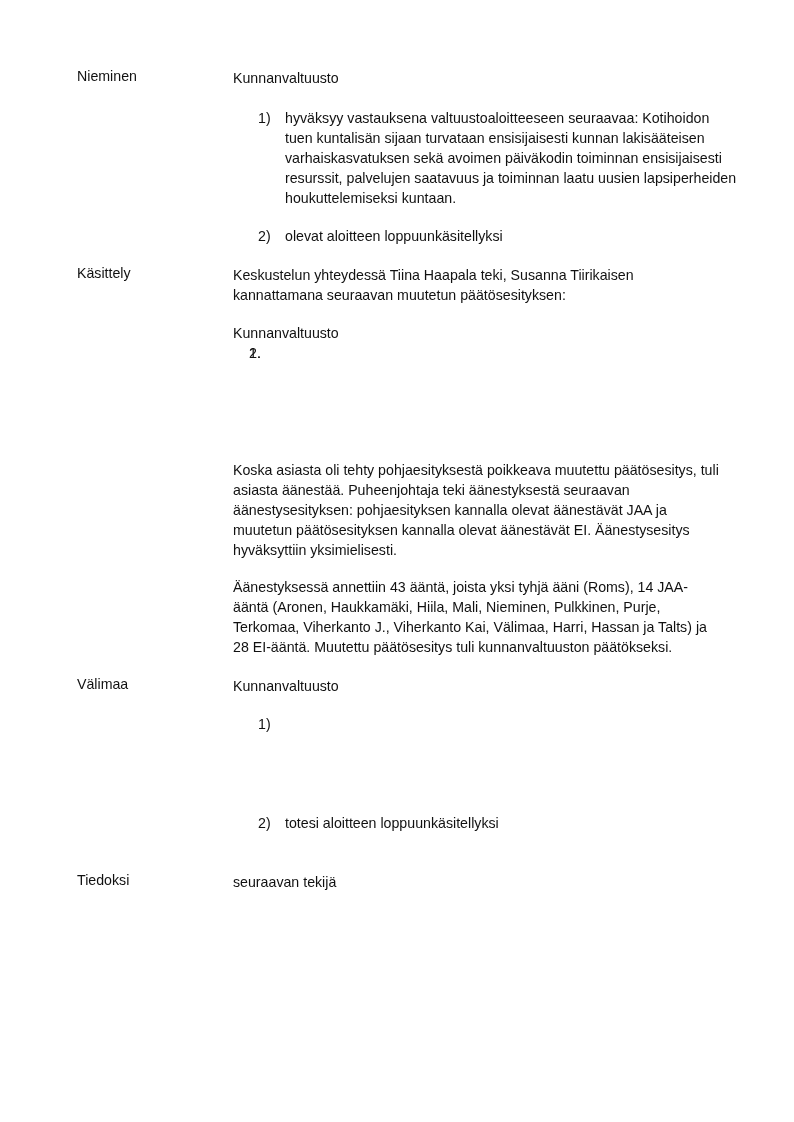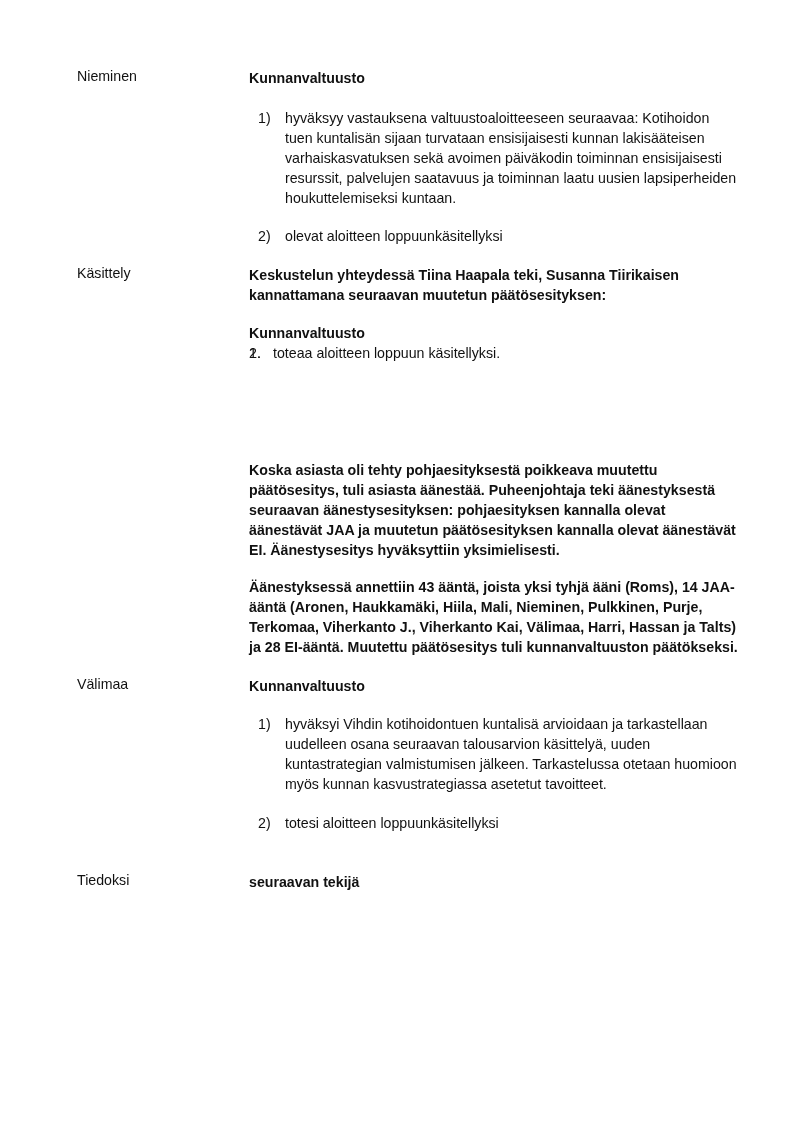--- a/index.html
+++ b/index.html
@@ -1,21 +1,21 @@
 <!DOCTYPE html>
 <html><head>
 <meta charset="utf-8">
 <style>
   html, body { margin: 0; padding: 0; background: #ffffff; }
   body {
     width: 794px; height: 1122px; position: relative; overflow: hidden;
     font-family: "Liberation Sans", sans-serif; font-size: 14.2px; color: #111;
   }
   .label { position: absolute; left: 77px; }
-  .col { position: absolute; left: 249px; width: 490px; line-height: 20px; font-weight: bold; }
+  .col { position: absolute; left: 233px; width: 490px; line-height: 20px; }
   .list-paren { position: absolute; left: 258px; width: 480px; line-height: 20px; }
   .li { position: relative; padding-left: 27px; margin: 0; }
   .li .num { position: absolute; left: 0; top: 0; }
   .list-dot { position: absolute; left: 249px; width: 490px; line-height: 20px; }
   .list-dot .li { padding-left: 24px; }
 </style>
 </head>
 <body>
 
 <div class="label" style="top:68px">Nieminen</div>
@@ -25,28 +25,28 @@
 </div>
 <div class="list-paren" style="top:226px">
   <p class="li"><span class="num">2)</span><span>olevat aloitteen loppuunkäsitellyksi</span></p>
 </div>
 
 <div class="label" style="top:265px">Käsittely</div>
 <div class="col" style="top:265px">Keskustelun yhteydessä Tiina Haapala teki, Susanna Tiirikaisen kannattamana seuraavan muutetun päätösesityksen:</div>
 <div class="col" style="top:323px">Kunnanvaltuusto</div>
 <div class="list-dot" style="top:343px">
   <p class="li"><span class="num">1.</span></p>
-  <p class="li"><span class="num">2.</span><span>toteaa aloitteen loppuun käsitellyksi.</span></p>
+  <p class="li"><span class="num">2.</span></p>
 </div>
 <div class="col" style="top:460px">Koska asiasta oli tehty pohjaesityksestä poikkeava muutettu päätösesitys, tuli asiasta äänestää. Puheenjohtaja teki äänestyksestä seuraavan äänestysesityksen: pohjaesityksen kannalla olevat äänestävät JAA ja muutetun päätösesityksen kannalla olevat äänestävät EI. Äänestysesitys hyväksyttiin yksimielisesti.</div>
 <div class="col" style="top:577px">Äänestyksessä annettiin 43 ääntä, joista yksi tyhjä ääni (Roms), 14 JAA-ääntä (Aronen, Haukkamäki, Hiila, Mali, Nieminen, Pulkkinen, Purje, Terkomaa, Viherkanto J., Viherkanto Kai, Välimaa, Harri, Hassan ja Talts) ja 28 EI-ääntä. Muutettu päätösesitys tuli kunnanvaltuuston päätökseksi.</div>
 
 <div class="label" style="top:676px">Välimaa</div>
 <div class="col" style="top:676px">Kunnanvaltuusto</div>
 <div class="list-paren" style="top:714px">
-  <p class="li"><span class="num">1)</span><span>hyväksyi Vihdin kotihoidontuen kuntalisä arvioidaan ja tarkastellaan uudelleen osana seuraavan talousarvion käsittelyä, uuden kuntastrategian valmistumisen jälkeen. Tarkastelussa otetaan huomioon myös kunnan kasvustrategiassa asetetut tavoitteet.</span></p>
+  <p class="li"><span class="num">1)</span></p>
 </div>
 <div class="list-paren" style="top:813px">
   <p class="li"><span class="num">2)</span><span>totesi aloitteen loppuunkäsitellyksi</span></p>
 </div>
 
 <div class="label" style="top:872px">Tiedoksi</div>
 <div class="col" style="top:872px">seuraavan tekijä</div>
 
 </body></html>

